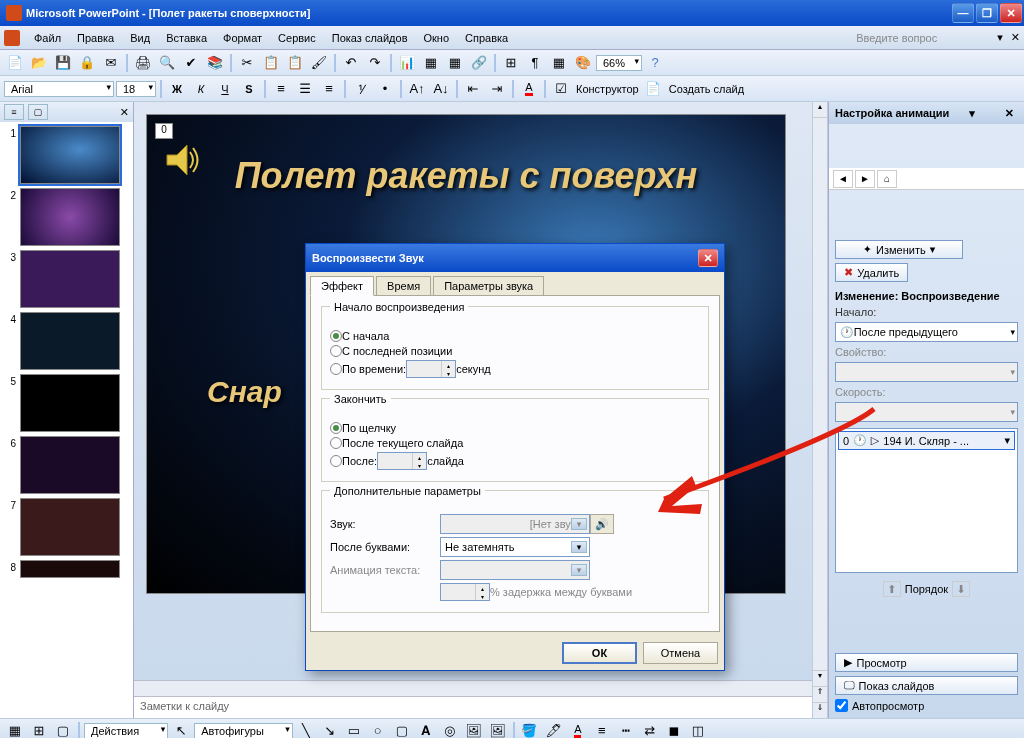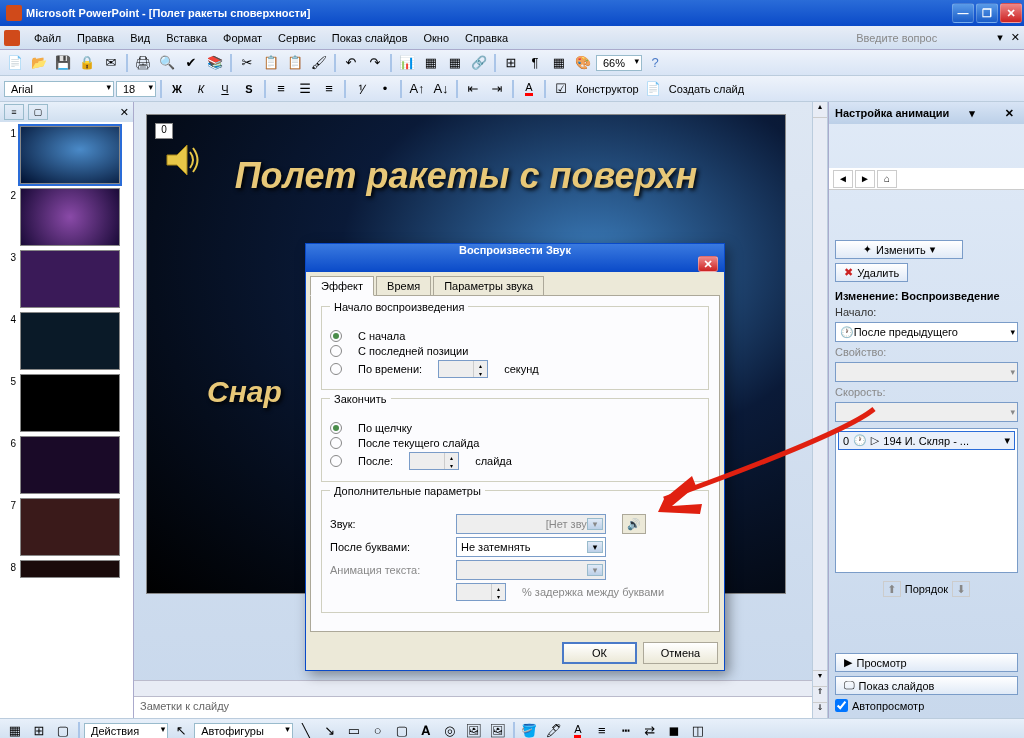--- a/index.html
+++ b/index.html
@@ -70,42 +70,42 @@
 .task-combo.disabled { background: #eee; color: #888; }
 .anim-list { flex: 1; border: 1px solid #7a9cc8; background: #fff; margin-top: 2px; overflow: hidden; }
 .anim-item { border: 1px solid #2a6cd8; background: #eaf0fa; margin: 2px; padding: 2px 4px; display: flex; align-items: center; gap: 4px; font-size: 10px; }
 .order-row { display: flex; align-items: center; justify-content: center; gap: 4px; margin-top: 4px; }
 .order-row .arrow-btn { width: 18px; height: 16px; border: 1px solid #ccc; display: flex; align-items: center; justify-content: center; color: #888; }
 .task-footer { padding: 6px; display: flex; flex-direction: column; gap: 4px; }
 .checkbox-row { display: flex; align-items: center; gap: 4px; }
 
 
 .dialog { position: absolute; left: 305px; top: 243px; width: 420px; background: #ece9d8; border: 1px solid #0a4ac8; box-shadow: 4px 4px 12px rgba(0,0,0,0.4); }
-.dialog-title { height: 28px; background: linear-gradient(#3a7ae0,#0a4ac8); color: #fff; font-weight: bold; display: flex; align-items: center; padding: 0 6px; flex-direction: column; }
+.dialog-title { height: 28px; background: linear-gradient(#3a7ae0,#0a4ac8); color: #fff; font-weight: bold; display: flex; align-items: center; padding: 0 6px; }
 .dialog-title .close { margin-left: auto; width: 20px; height: 18px; background: linear-gradient(#e88,#c22); border: 1px solid #fff5; border-radius: 3px; display: flex; align-items: center; justify-content: center; cursor: pointer; }
 .dialog-tabs { display: flex; background: #ece9d8; padding: 4px 4px 0 4px; }
 .dialog-tab { border: 1px solid #aca899; border-bottom: none; padding: 3px 10px; background: #ece9d8; cursor: pointer; margin-right: 2px; }
 .dialog-tab.active { background: #fcfcfe; border-bottom: 1px solid #fcfcfe; margin-bottom: -1px; }
 .dialog-body { background: #fcfcfe; border: 1px solid #aca899; margin: 0 4px 4px 4px; padding: 10px; }
 .fieldset { border: 1px solid #d0d0c0; padding: 8px; margin-bottom: 8px; }
 .fieldset .legend { position: relative; top: -14px; background: #fcfcfe; display: inline-block; padding: 0 4px; margin-bottom: -8px; }
-.radio-row, .field-row { display: flex; align-items: center; gap: 16px; margin: 3px 0; }
+.radio-row, .field-row { display: flex; align-items: center; gap: 0; margin: 3px 0; }
 .radio { width: 12px; height: 12px; border: 1px solid #888; border-radius: 50%; display: inline-flex; align-items: center; justify-content: center; }
 .radio.sel:after { content: ""; width: 6px; height: 6px; background: #4a8c4a; border-radius: 50%; }
 .spin { width: 50px; height: 18px; border: 1px solid #7a9cc8; background: #fff; position: relative; }
 .spin.disabled { background: #eee; }
 .spin .spinbtn { position: absolute; right: 0; width: 14px; height: 100%; border-left: 1px solid #ccc; display: flex; flex-direction: column; }
 .spin .spinbtn div { flex: 1; display: flex; align-items: center; justify-content: center; font-size: 6px; }
 .dlg-combo { width: 150px; height: 20px; border: 1px solid #7a9cc8; background: #fff; padding: 1px 4px; display: flex; align-items: center; position: relative; }
 .dlg-combo.disabled { background: #eee; color: #888; justify-content: flex-end; }
 .dlg-combo .arrow { position: absolute; right: 2px; width: 16px; text-align: center; font-size: 9px; background: linear-gradient(#e0eaf7,#bcd0e8); border: 1px solid #9bc; }
 .sound-btn { width: 24px; height: 20px; border: 1px solid #aca899; background: #ece9d8; display: flex; align-items: center; justify-content: center; cursor: pointer; }
 .dialog-buttons { display: flex; justify-content: flex-end; gap: 6px; padding: 6px; }
 .dlg-btn { width: 75px; height: 22px; border: 1px solid #aca899; background: linear-gradient(#fff,#ece9d8); cursor: pointer; }
-.dlg-btn.default { border: 2px solid #4a7ac8; }
+.dlg-btn.default { border: 2px solid #4a7ac8; font-weight: bold; }
 
 
 .red-arrow { position: absolute; left: 644px; top: 404px; pointer-events: none; }
 
 
 .bottom-toolbar { height: 24px; background: linear-gradient(#e8f0fa,#d0dff0); display: flex; align-items: center; padding: 0 4px; gap: 2px; border-top: 1px solid #bcd; }
 
 .draw-label { border: 1px solid #9bc; background: #fff; padding: 1px 28px 1px 6px; position: relative; }
 .draw-label:after { content: "▾"; position: absolute; right: 2px; top: 0; font-size: 9px; }
 </style>

